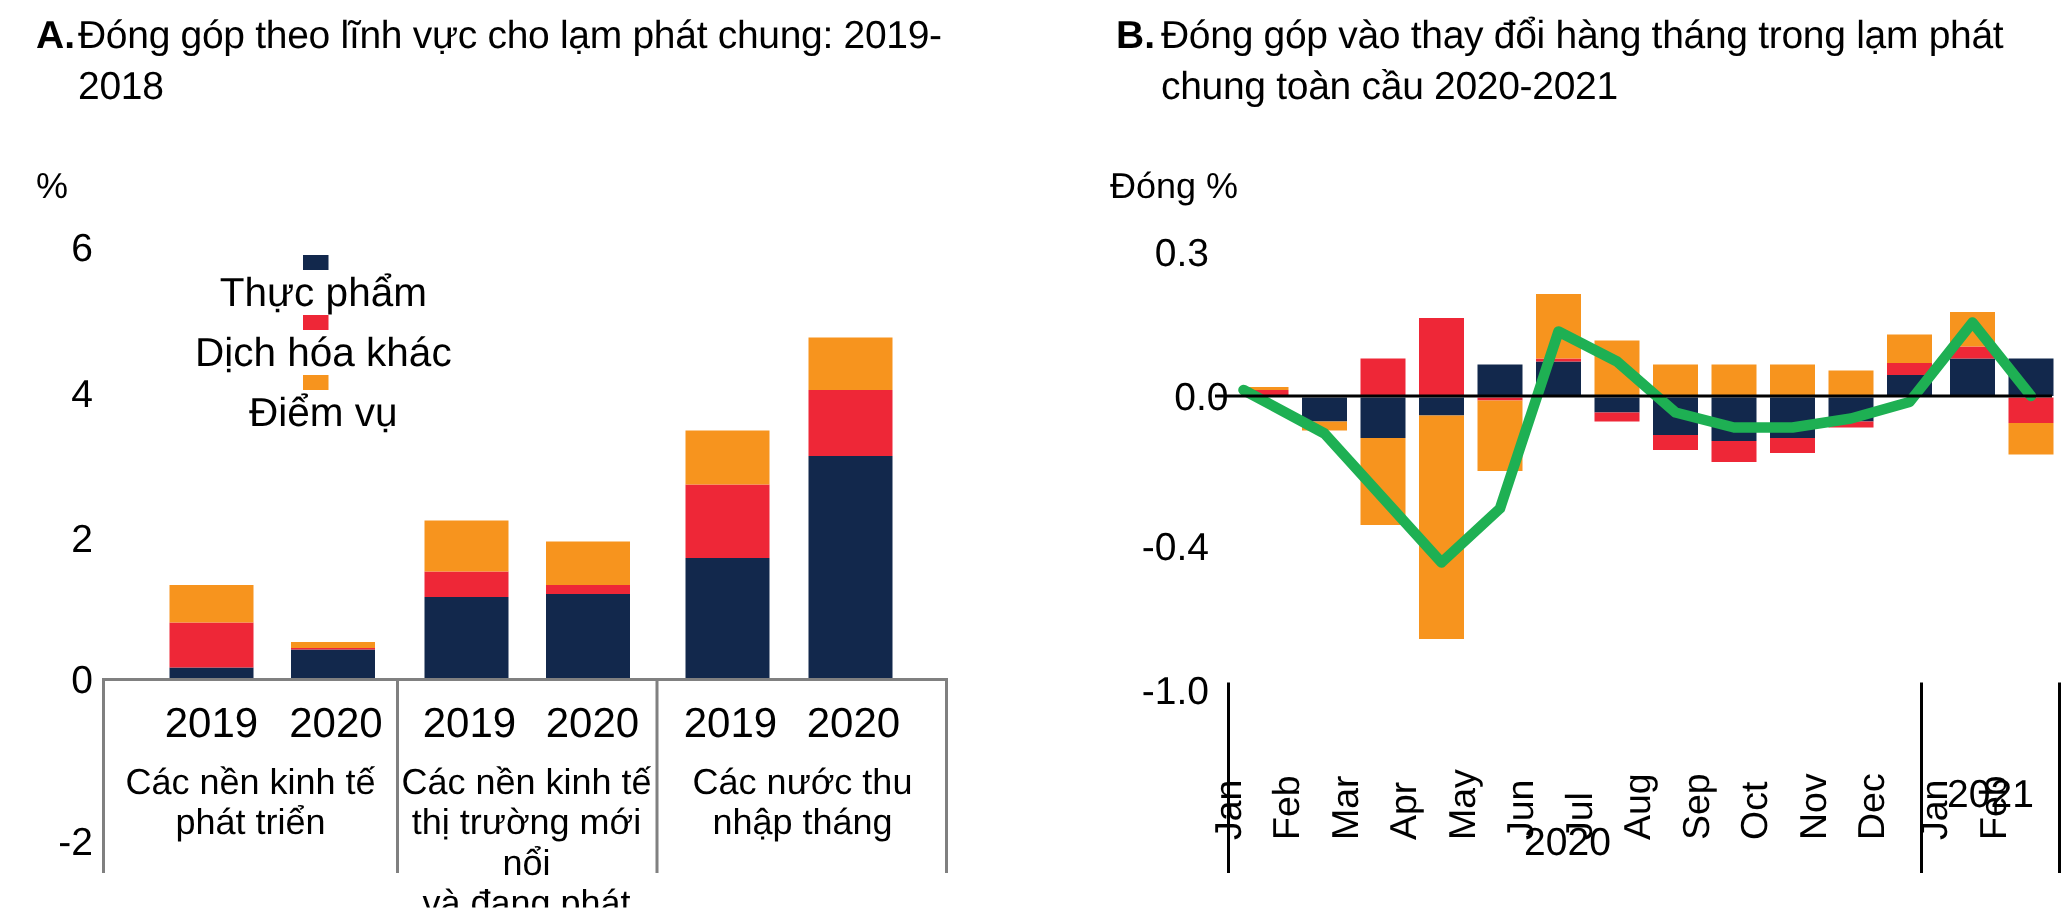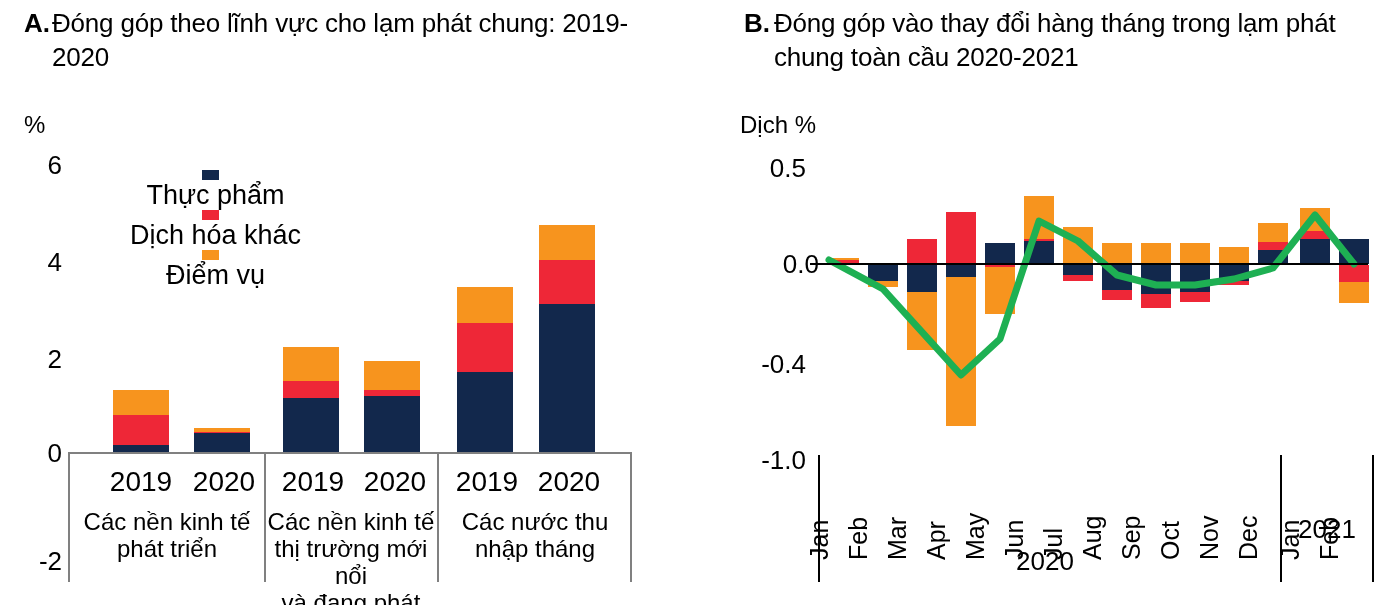--- a/index.html
+++ b/index.html
@@ -88,21 +88,21 @@
   }
 </style>
 </head>
 <body>
 
 <div class="page">
 
   <div class="panel" id="panel-a">
 
     <div class="panel-letter" style="left:24px; top:6px;">A.</div>
-    <div class="panel-title" style="left:52px; top:6px; width:600px;">Đóng góp theo lĩnh vực cho lạm phát chung: 2019-2020</div>
+    <div class="panel-title" style="left:52px; top:6px; width:600px;">Đóng góp theo lĩnh vực cho lạm phát chung: 2019-2018</div>
 
     <div class="axis-unit" style="left:24px; top:112px;">%</div>
 
     <div class="ytick" style="left:8px; top:152px;">6</div>
     <div class="ytick" style="left:8px; top:249px;">4</div>
     <div class="ytick" style="left:8px; top:346px;">2</div>
     <div class="ytick" style="left:8px; top:440px;">0</div>
     <div class="ytick" style="left:8px; top:548px;">-2</div>
 
     <div id="legend-a">
@@ -167,23 +167,23 @@
 và đang phát triển</div>
     <div class="grp-label" style="left:442px; top:508px; width:186px;">Các nước thu
 nhập tháng</div>
   </div>
 
   <div class="panel" id="panel-b">
 
     <div class="panel-letter" style="left:44px; top:6px;">B.</div>
     <div class="panel-title" style="left:74px; top:6px; width:600px;">Đóng góp vào thay đổi hàng tháng trong lạm phát chung toàn cầu 2020-2021</div>
 
-    <div class="axis-unit" style="left:40px; top:112px;">Dịch %</div>
-
-    <div class="ytick" style="left:30px; top:155px; width:76px;">0.5</div>
+    <div class="axis-unit" style="left:40px; top:112px;">Đóng %</div>
+
+    <div class="ytick" style="left:30px; top:155px; width:76px;">0.3</div>
     <div class="ytick" style="left:43px; top:251px; width:76px;">0.0</div>
     <div class="ytick" style="left:24px; top:351px; width:82px;">-0.4</div>
     <div class="ytick" style="left:24px; top:447px; width:82px;">-1.0</div>
 
     <div class="plot" id="plot-b" style="left:0; top:0; width:681px; height:605px;">
 
       <div class="bar-seg" style="left:129px; width:30px; bottom:341px; height:4px;  background:#ee2737;"></div>
       <div class="bar-seg" style="left:129px; width:30px; bottom:345px; height:2px;  background:#f7941e;"></div>
 
       <div class="bar-seg" style="left:168px; width:30px; top:265px; height:16px; background:#12284c;"></div>

